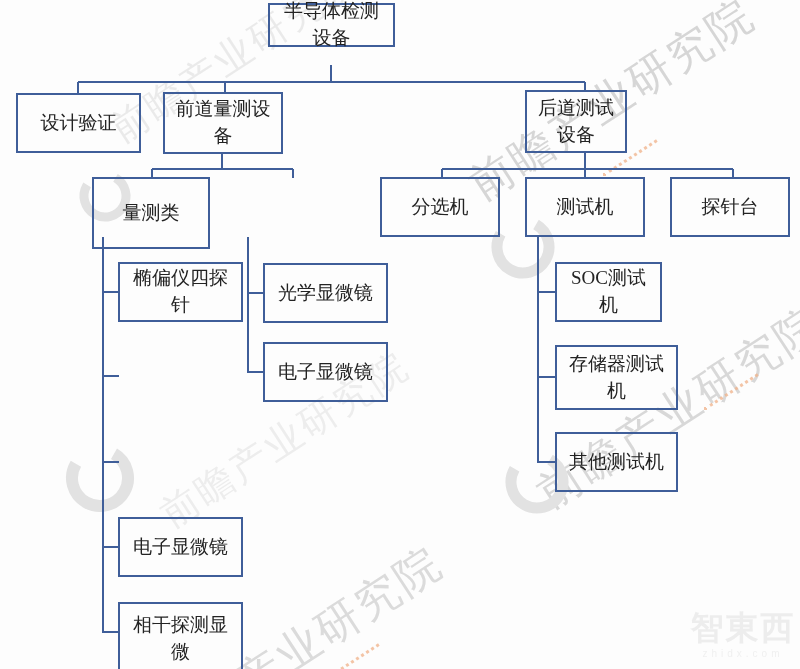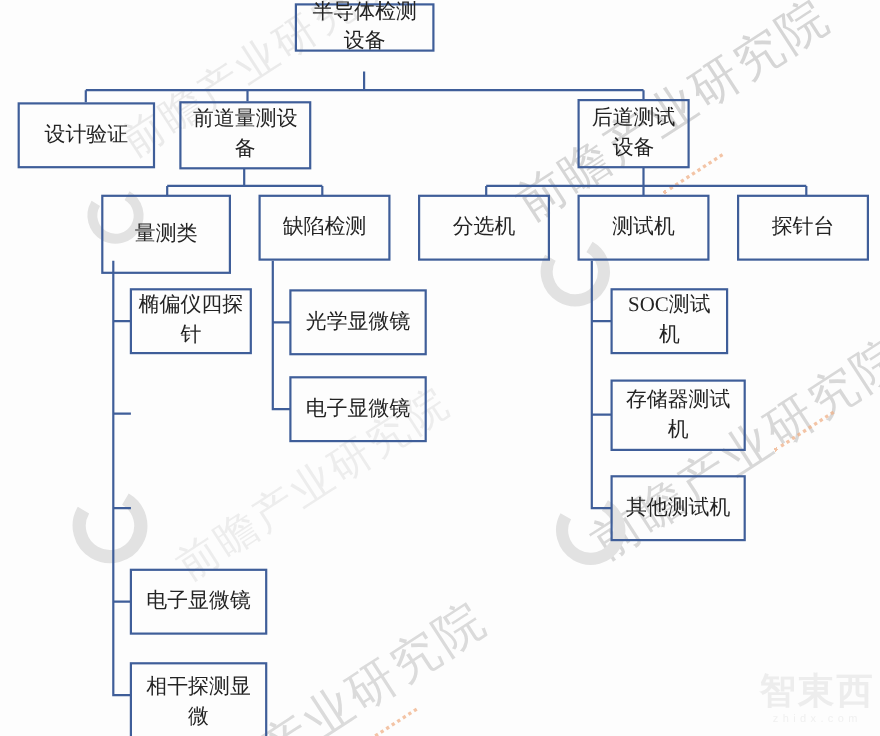--- a/index.html
+++ b/index.html
@@ -115,35 +115,32 @@
   <div class="node" style="left:163px;top:92px;width:120px;height:62px">
     <span>前道量测设备</span>
   </div>
   <div class="node" style="left:525px;top:90px;width:102px;height:63px">
     <span>后道测试设备</span>
   </div>
 
   <div class="node" style="left:92px;top:177px;width:118px;height:72px">
     <span>量测类</span>
   </div>
-  <div class="node" style="left:235px;top:177px;width:120px;height:60px">
-    <span>缺陷检测</span>
-  </div>
 
   <div class="node" style="left:380px;top:177px;width:120px;height:60px">
     <span>分选机</span>
   </div>
   <div class="node" style="left:525px;top:177px;width:120px;height:60px">
     <span>测试机</span>
   </div>
   <div class="node" style="left:670px;top:177px;width:120px;height:60px">
     <span>探针台</span>
   </div>
 
-  <div class="node" style="left:118px;top:262px;width:111px;height:60px">
+  <div class="node" style="left:118px;top:262px;width:125px;height:60px">
     <span>椭偏仪四探针</span>
   </div>
   <div class="node" style="left:118px;top:517px;width:125px;height:60px">
     <span>电子显微镜</span>
   </div>
   <div class="node" style="left:118px;top:602px;width:125px;height:74px">
     <span>相干探测显微</span>
   </div>
 
   <div class="node" style="left:263px;top:263px;width:125px;height:60px">

